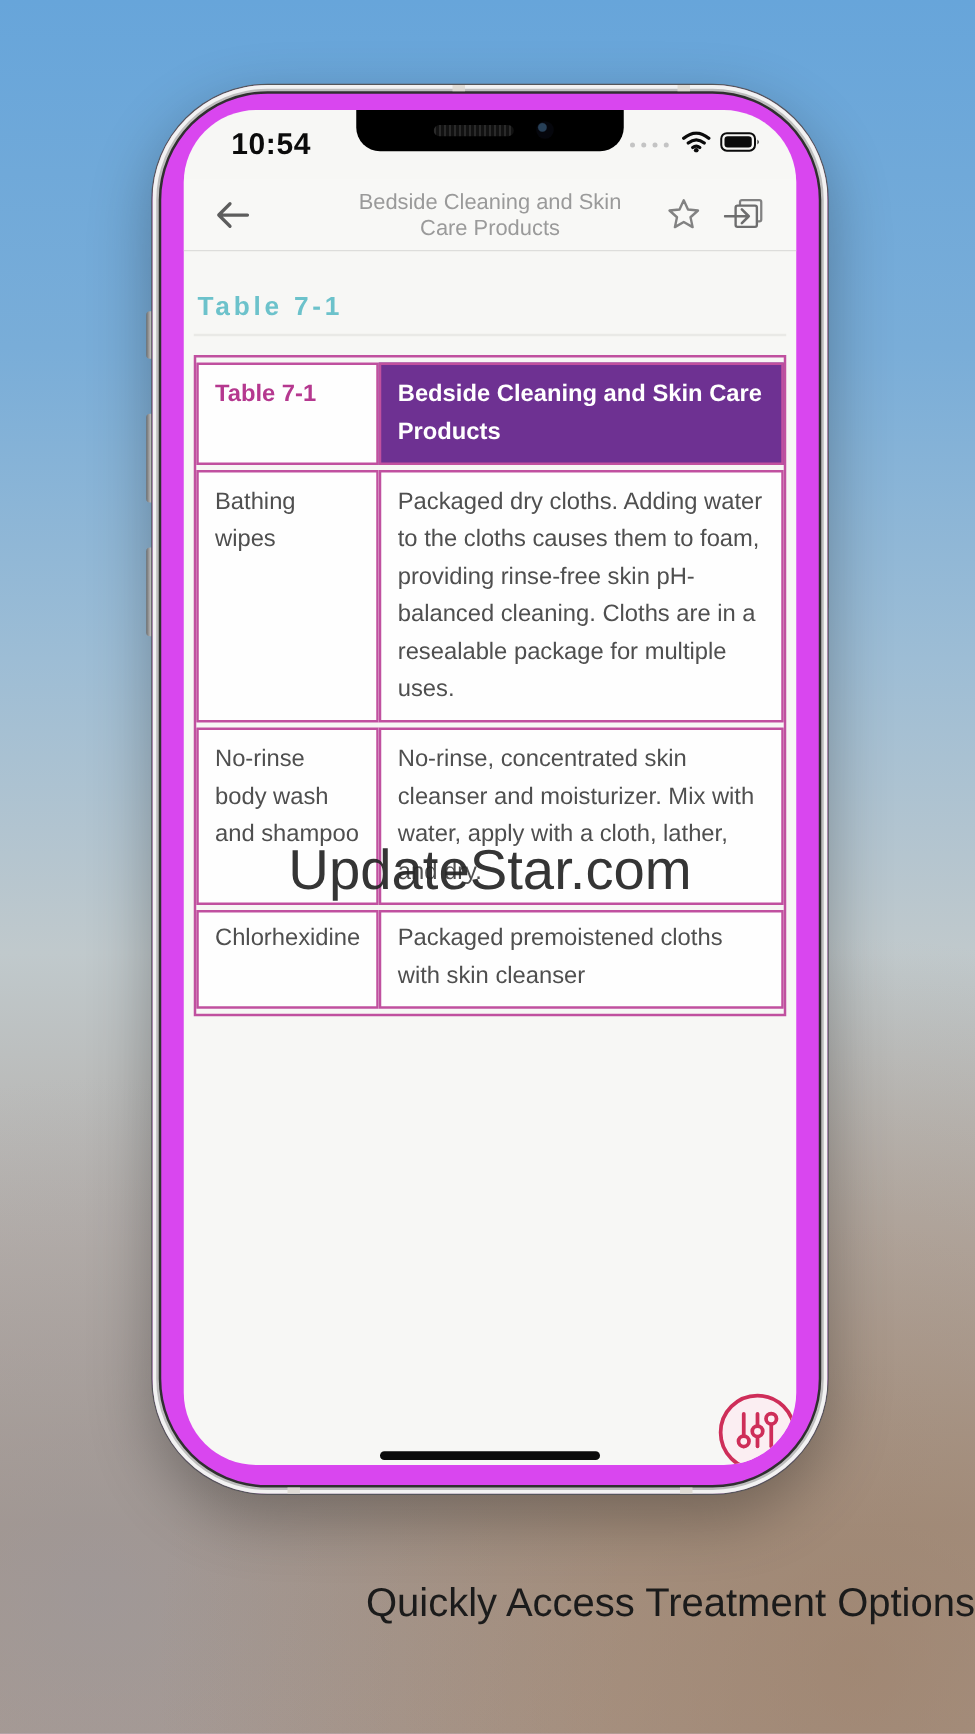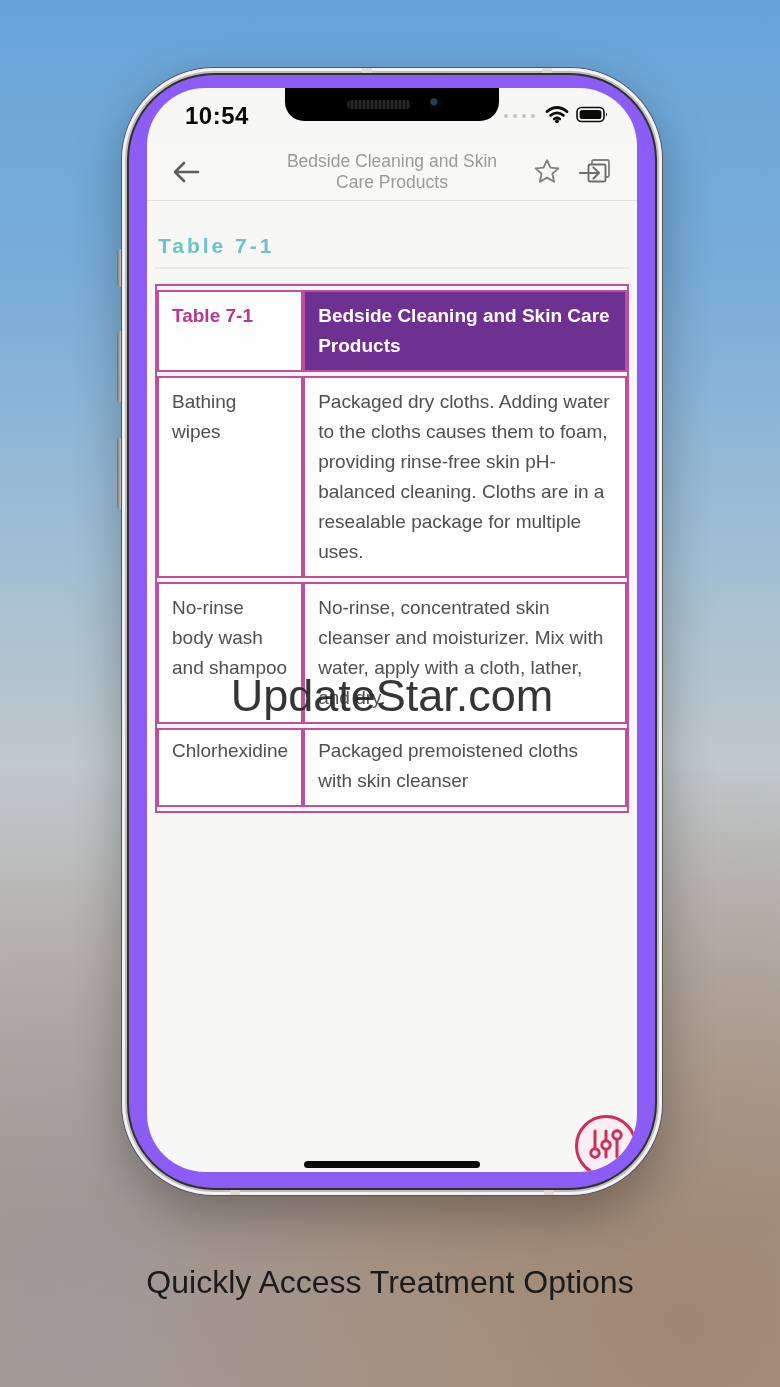--- a/index.html
+++ b/index.html
@@ -13,21 +13,21 @@
     position:relative;
   }
 
   
   .side-btn { position:absolute; background:linear-gradient(90deg,#7b7b7b,#d9d9d9,#8a8a8a); border-radius:3px; }
   .side-btn.left  { left:117px; width:7px; }
   .side-btn.right { left:656px; width:7px; }
 
   .phone {
     position:absolute; left:122px; top:68px; width:540px; height:1127px;
-    border-radius:92px; background:#8b5cf6;
+    border-radius:92px; background:#d946ef;
     box-shadow:
       0 0 0 1px #55565a,
       inset 0 0 0 3px #f2f2f2,
       inset 0 0 0 5px #bdbdbd,
       inset 0 0 0 7px #303030,
       0 18px 50px rgba(0,0,0,0.30);
   }
   .antenna { position:absolute; background:#ded9d2; opacity:.9; }
 
   .screen {
@@ -98,21 +98,21 @@
     display:flex; align-items:center; justify-content:center;
   }
   .home-indicator {
     position:absolute; left:50%; bottom:4px; transform:translateX(-50%);
     width:176px; height:7px; border-radius:4px; background:#0b0b0b; z-index:9;
   }
 
   
   .caption { position:absolute; left:0; right:0; top:1256px; text-align:center; color:#161616; }
   .caption .cap-title { font-size:30px; font-weight:bold; letter-spacing:1px; }
-  .caption .cap-sub { font-size:32px; margin-top:8px; font-weight:400; color:#1b1b1b; }
+  .caption .cap-sub { font-size:32px; margin-top:8px; font-weight:400; color:#1b1b1b;text-align:right; }
 </style>
 </head>
 <body>
 
 <div class="side-btn left" style="top:249px; height:38px;"></div>
 <div class="side-btn left" style="top:331px; height:71px;"></div>
 <div class="side-btn left" style="top:438px; height:71px;"></div>
 <div class="side-btn right" style="top:359px; height:129px;"></div>
 
 <div class="phone">

